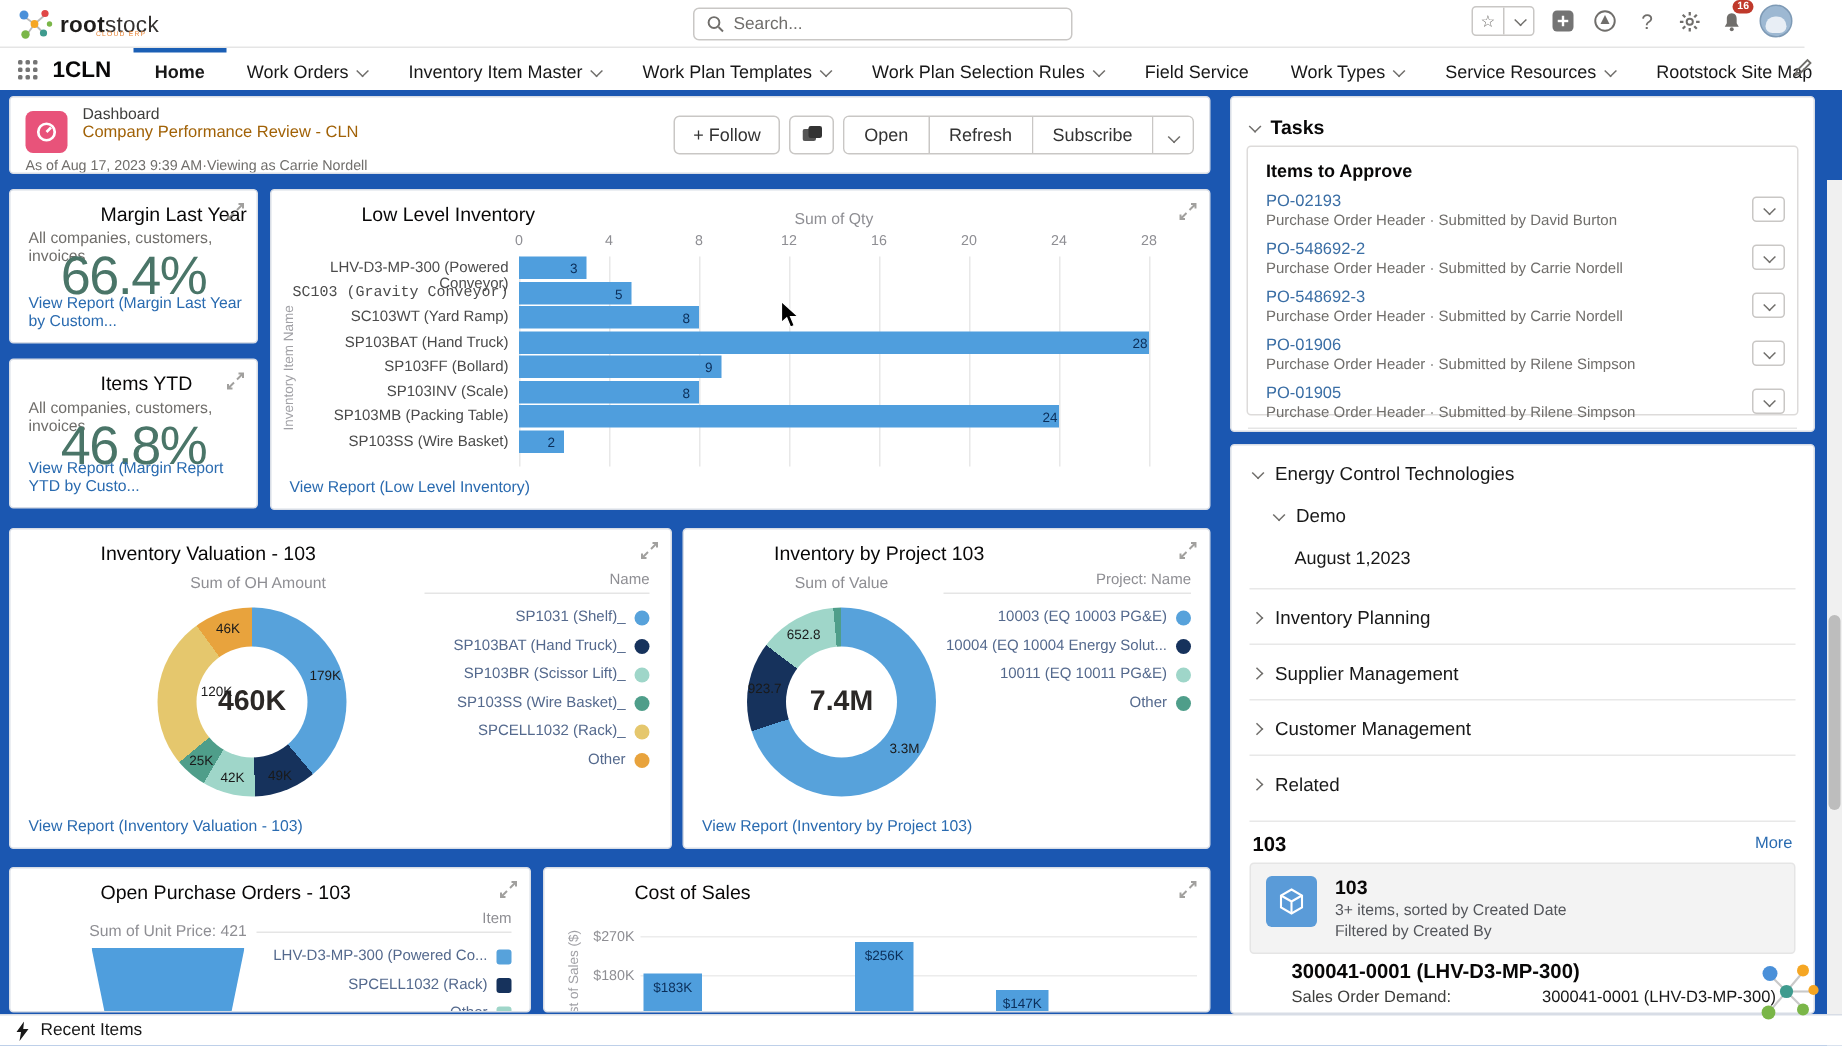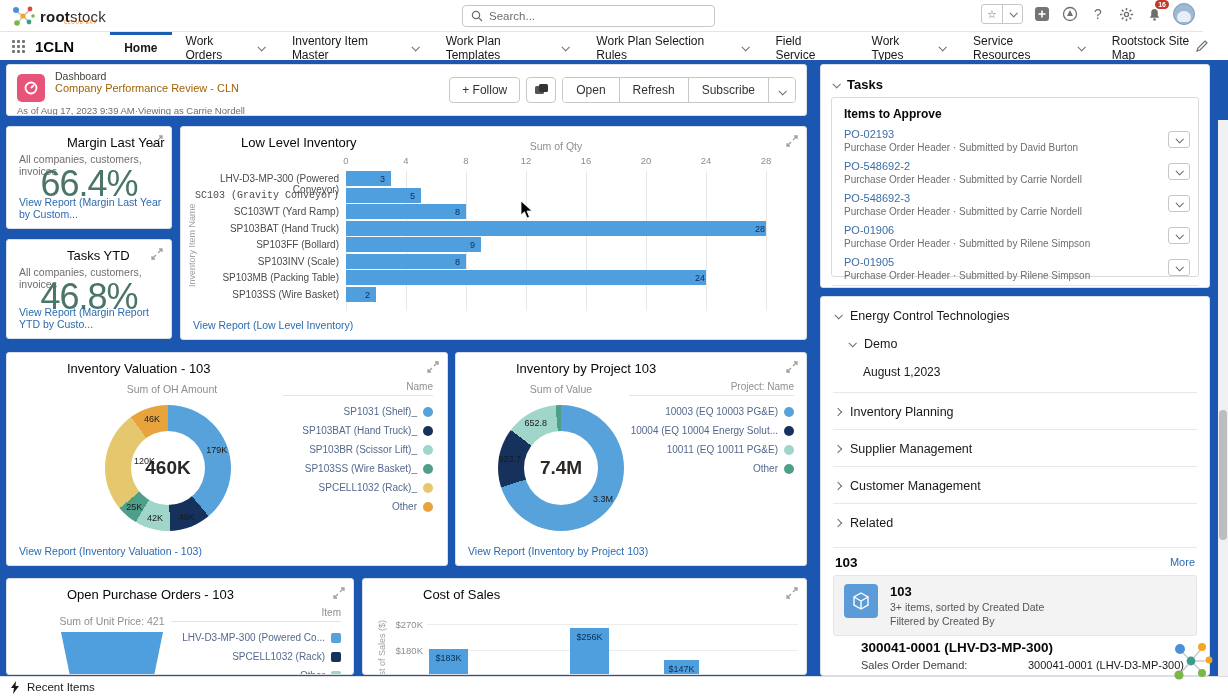--- a/index.html
+++ b/index.html
@@ -20,21 +20,21 @@
   .fav-group span + span { border-left:1px solid #c9c7c5; }
   .hicon { width:18px; height:18px; display:flex; align-items:center; justify-content:center; color:#706e6b; position:relative; }
   .badge { position:absolute; top:-5px; right:-6px; background:#c0392b; color:#fff; border-radius:7px; font-size:7px; padding:1px 3px; font-weight:700; }
   .avatar { width:22px; height:22px; border-radius:50%; background:#9db8d2; border:1px solid #7e9ab5; overflow:hidden; }
   .avatar .face { width:14px; height:11px; background:#e8eef5; border-radius:7px 7px 5px 5px; margin:7px auto 0; }
 
   
   .navbar { position:absolute; left:0; top:32px; width:1228px; height:28px; background:#fff; display:flex; align-items:center; }
   .waffle { display:grid; grid-template-columns:repeat(3,3px); gap:2px; margin:0 10px 0 12px; }
   .waffle i { width:3px; height:3px; background:#747474; border-radius:1px; }
-  .appname { font-size:15px; font-weight:700; color:#080707; margin-right:36px; }
+  .appname { font-size:15px; font-weight:700; color:#080707; margin-right:15px; }
   .tab { height:28px; display:flex; align-items:center; gap:6px; padding:0 14px; font-size:12px; color:#181818; cursor:pointer; border-top:3px solid transparent; }
   .tab.active { border-top:3px solid #1b5fb5; font-weight:700; }
   .nav-pencil { position:absolute; right:20px; top:6px; color:#706e6b; }
 
   
   .chev { display:inline-block; width:6px; height:6px; border-right:1.4px solid #706e6b; border-bottom:1.4px solid #706e6b; }
   .chev.down { transform:rotate(45deg) translateY(-1px); }
   .chev.right { transform:rotate(-45deg); }
 
   
@@ -279,21 +279,21 @@
             <path d="M7 5 L11 1 M8 1 L11 1 L11 4"></path>
             <path d="M5 7 L1 11 M1 8 L1 11 L4 11"></path>
           </g>
         </svg>
       <div class="metric-sub">All companies, customers, invoices</div>
       <div class="metric-val">66.4%</div>
       <div class="vlink">View Report (Margin Last Year by Custom...</div>
     </div>
 
     <div class="card" style="left:6px; top:179px; width:166px; height:100px;">
-      <div class="wtitle">Tasks YTD</div>
+      <div class="wtitle">Items YTD</div>
       <svg class="expand" viewBox="0 0 12 12">
           <g stroke="#706e6b" stroke-width="1.3" fill="none">
             <path d="M7 5 L11 1 M8 1 L11 1 L11 4"></path>
             <path d="M5 7 L1 11 M1 8 L1 11 L4 11"></path>
           </g>
         </svg>
       <div class="metric-sub">All companies, customers, invoices</div>
       <div class="metric-val">46.8%</div>
       <div class="vlink">View Report (Margin Report YTD by Custo...</div>
     </div>

